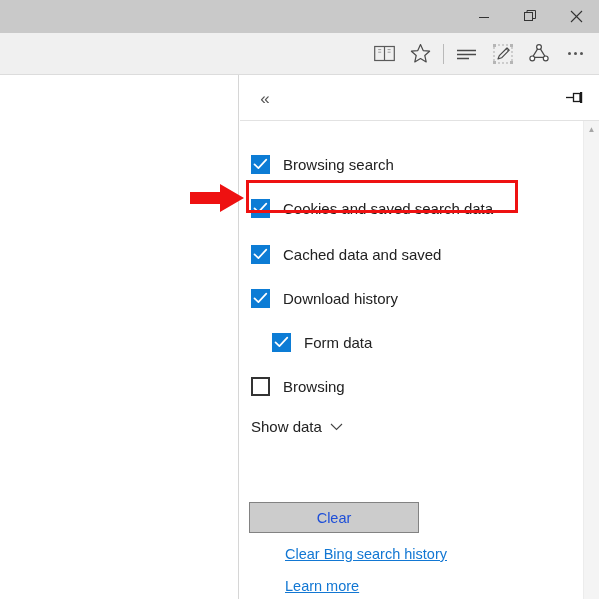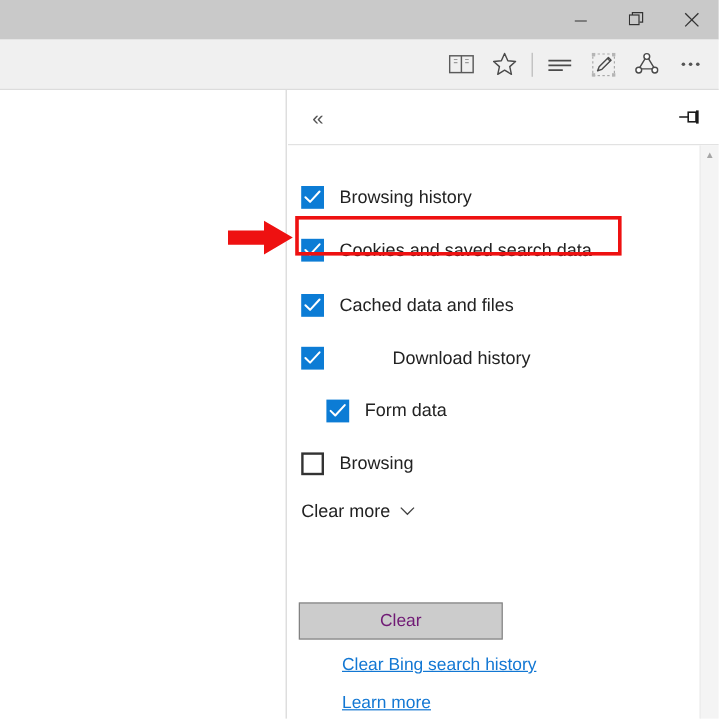--- a/index.html
+++ b/index.html
@@ -222,21 +222,21 @@
   .clear-btn {
     position: absolute;
     left: 9px;
     width: 170px;
     height: 31px;
     background: #cccccc;
     border: 1px solid #828282;
     box-sizing: border-box;
     font-family: "Liberation Sans", sans-serif;
     font-size: 14.5px;
-    color: #701a75;
+    color: #1d4ed8;
     display: flex;
     align-items: center;
     justify-content: center;
     cursor: default;
   }
 
   .plink {
     position: absolute;
     left: 11px;
     font-size: 14.5px;
@@ -376,42 +376,42 @@
     </div>
 
     <div class="list">
 
       <div class="row" style="top:30px;">
         <span class="cb checked">
           <svg width="15" height="13" viewBox="0 0 15 13">
             <polyline points="1.5,6.4 5.4,10.2 13.3,1.6" fill="none" stroke="#ffffff" stroke-width="1.7" stroke-linecap="round" stroke-linejoin="round"></polyline>
           </svg>
         </span>
-        <span class="row-label">Browsing history</span>
+        <span class="row-label">Browsing search</span>
       </div>
 
       <div class="row" style="top:74px;">
         <span class="cb checked">
           <svg width="15" height="13" viewBox="0 0 15 13">
             <polyline points="1.5,6.4 5.4,10.2 13.3,1.6" fill="none" stroke="#ffffff" stroke-width="1.7" stroke-linecap="round" stroke-linejoin="round"></polyline>
           </svg>
         </span>
         <span class="row-label">Cookies and saved search data</span>
       </div>
 
       <div class="row" style="top:120px;">
         <span class="cb checked">
           <svg width="15" height="13" viewBox="0 0 15 13">
             <polyline points="1.5,6.4 5.4,10.2 13.3,1.6" fill="none" stroke="#ffffff" stroke-width="1.7" stroke-linecap="round" stroke-linejoin="round"></polyline>
           </svg>
         </span>
-        <span class="row-label">Cached data and files</span>
-      </div>
-
-      <div class="row" style="top:164px;gap:44px;">
+        <span class="row-label">Cached data and saved</span>
+      </div>
+
+      <div class="row" style="top:164px;">
         <span class="cb checked">
           <svg width="15" height="13" viewBox="0 0 15 13">
             <polyline points="1.5,6.4 5.4,10.2 13.3,1.6" fill="none" stroke="#ffffff" stroke-width="1.7" stroke-linecap="round" stroke-linejoin="round"></polyline>
           </svg>
         </span>
         <span class="row-label">Download history</span>
       </div>
 
       <div class="row" style="top:208px;padding-left:21px;">
         <span class="cb checked">
@@ -421,21 +421,21 @@
         </span>
         <span class="row-label">Form data</span>
       </div>
 
       <div class="row" style="top:252px;">
         <span class="cb unchecked"></span>
         <span class="row-label">Browsing</span>
       </div>
 
       <div class="show-more" style="top:297px;">
-        <span>Clear more</span>
+        <span>Show data</span>
         <span class="chev">
           <svg width="13" height="8" viewBox="0 0 13 8">
             <polyline points="1,1 6.5,6.5 12,1" fill="none" stroke="#444" stroke-width="1.1"></polyline>
           </svg>
         </span>
       </div>
 
       <div class="clear-btn" style="top:381px;">Clear</div>
 
       <a class="plink" style="top:425px;" href="#">Clear Bing search history</a>

